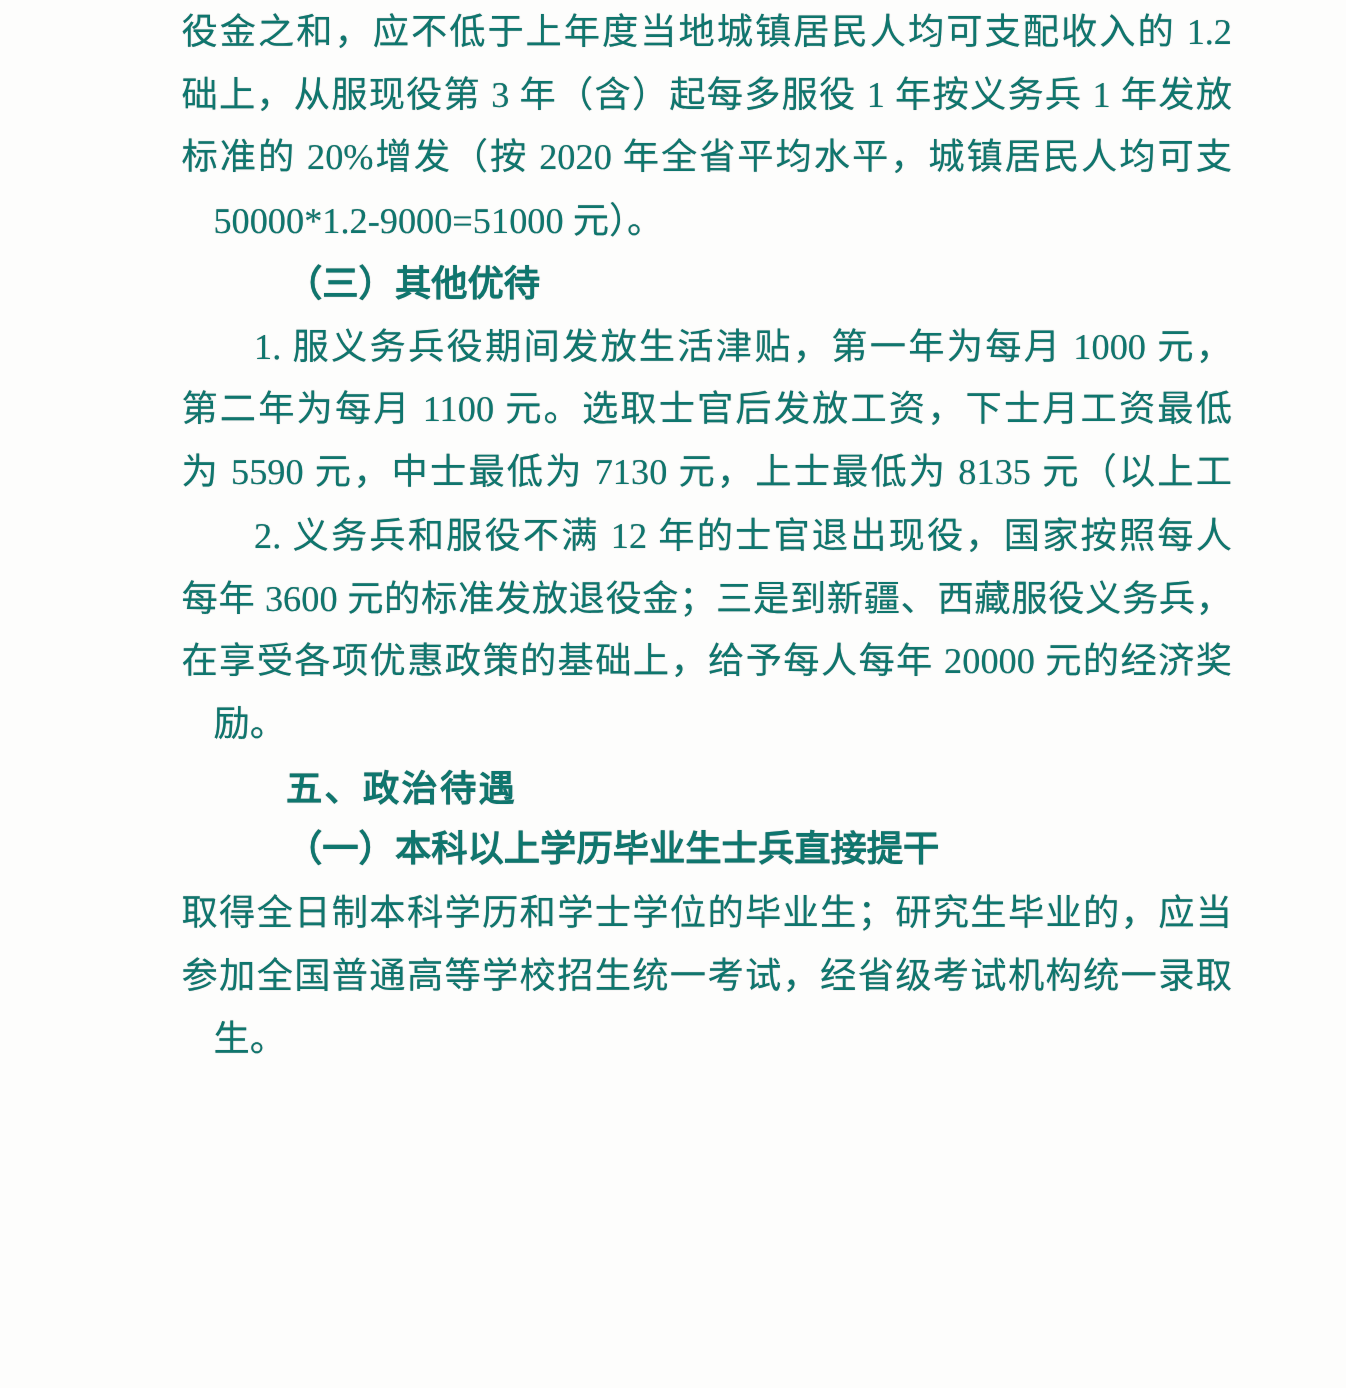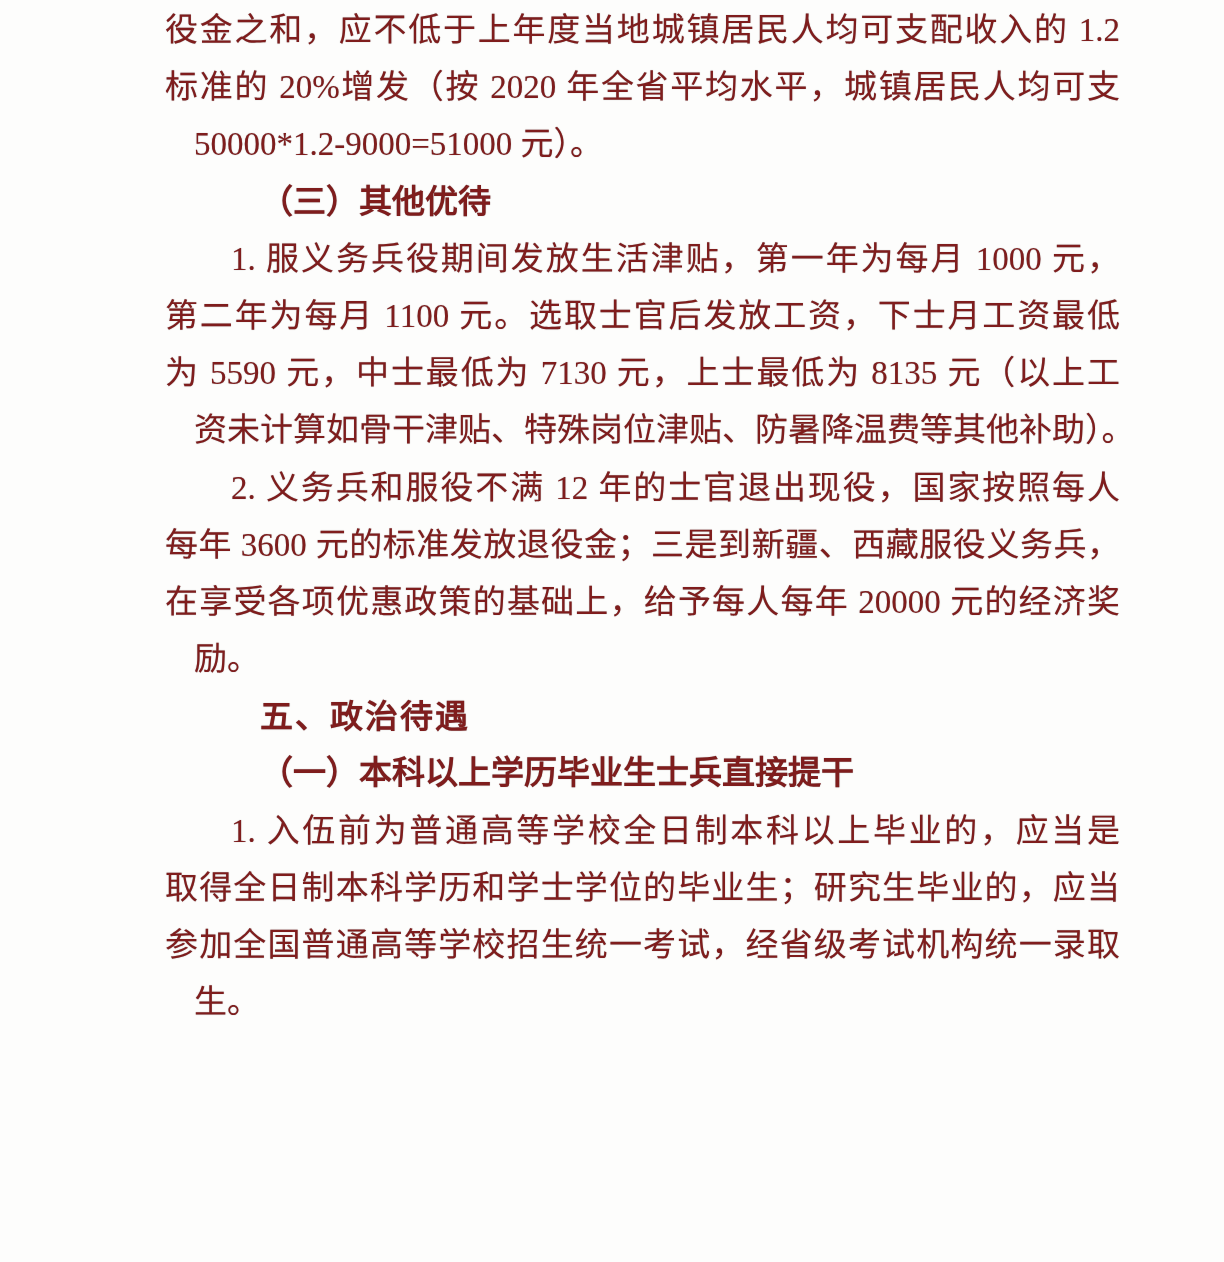--- a/index.html
+++ b/index.html
@@ -47,33 +47,32 @@
   .style-hei {
     font-family: "Liberation Sans", "DejaVu Sans", sans-serif;
     font-weight: bold;
     letter-spacing: 2px;
   }
 </style>
 </head>
 <body>
 
 <div class="page" style="background: rgb(253, 253, 252);">
-  <div class="doc" style="color: #7f1d1d;">
+  <div class="doc" style="color: #0f766e;">
       <div class="line style-body">役金之和，应不低于上年度当地城镇居民人均可支配收入的 1.2</div>
+      <div class="line style-body">础上，从服现役第 3 年（含）起每多服役 1 年按义务兵 1 年发放</div>
       <div class="line style-body">标准的 20%增发（按 2020 年全省平均水平，城镇居民人均可支</div>
       <div class="line style-body para-last">50000*1.2-9000=51000 元）。</div>
       <div class="line style-kai para-last first-indent">（三）其他优待</div>
       <div class="line style-body first-indent">1. 服义务兵役期间发放生活津贴，第一年为每月 1000 元，</div>
       <div class="line style-body">第二年为每月 1100 元。选取士官后发放工资，下士月工资最低</div>
       <div class="line style-body">为 5590 元，中士最低为 7130 元，上士最低为 8135 元（以上工</div>
-      <div class="line style-body para-last">资未计算如骨干津贴、特殊岗位津贴、防暑降温费等其他补助）。</div>
       <div class="line style-body first-indent">2. 义务兵和服役不满 12 年的士官退出现役，国家按照每人</div>
       <div class="line style-body">每年 3600 元的标准发放退役金；三是到新疆、西藏服役义务兵，</div>
       <div class="line style-body">在享受各项优惠政策的基础上，给予每人每年 20000 元的经济奖</div>
       <div class="line style-body para-last">励。</div>
       <div class="line style-hei para-last first-indent">五、政治待遇</div>
       <div class="line style-kai para-last first-indent">（一）本科以上学历毕业生士兵直接提干</div>
-      <div class="line style-body first-indent">1. 入伍前为普通高等学校全日制本科以上毕业的，应当是</div>
       <div class="line style-body">取得全日制本科学历和学士学位的毕业生；研究生毕业的，应当</div>
       <div class="line style-body">参加全国普通高等学校招生统一考试，经省级考试机构统一录取</div>
       <div class="line style-body para-last">生。</div>
     </div>
 </div>
 
 </body></html>

